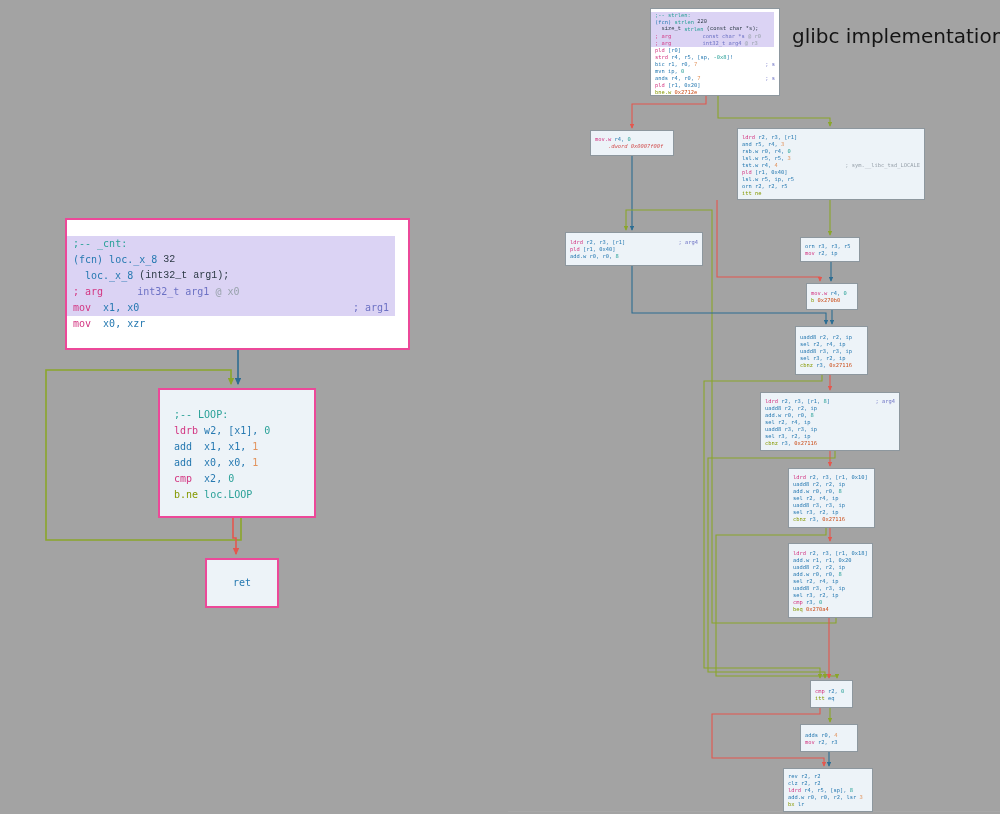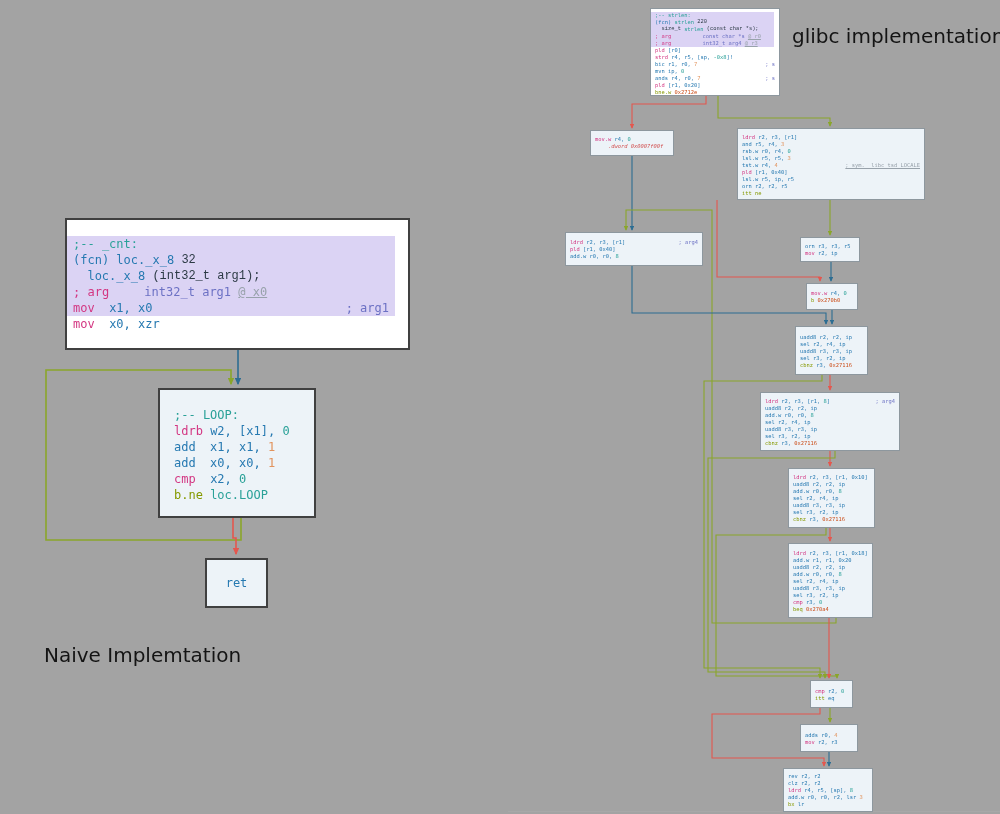--- a/index.html
+++ b/index.html
@@ -3,32 +3,32 @@
 <meta charset="utf-8">
 <style>
   html,body{margin:0;padding:0;background:#ffffff;}
   #canvas{position:relative;width:1000px;height:814px;overflow:hidden;
           font-family:"DejaVu Sans Mono","Liberation Mono",monospace;background:#a3a3a3;}
   #edges{position:absolute;left:0;top:0;width:1000px;height:814px;}
   .title{position:absolute;font-family:"DejaVu Sans","Liberation Sans",sans-serif;
          color:#141414;font-size:20px;white-space:pre;}
   .block{position:absolute;box-sizing:border-box;background:#edf3f8;white-space:pre;overflow:hidden;}
   .block.entry{background:#ffffff;}
-  .gl{border:2px solid #404040;font-size:12px;line-height:16px;}
+  .gl{border:2px solid #ec4899;font-size:10px;line-height:16px;}
   .gr{border:1px solid #8d979e;font-size:5.4px;line-height:7px;}
   .ln{display:flex;padding:0 6px;}
   .gr .ln{padding:0 4px;}
   .ln.hl{background:#dbd3f4;margin-right:13px;}
   .gr .ln.hl{margin-right:5px;}
   .rc{margin-left:auto;padding-left:8px;}
   .ctr{display:flex;align-items:center;justify-content:center;}
   .ctr .ln{padding:0;}
   .s-m{color:var(--c-m);text-align:right;} .s-b{color:var(--c-b);} .s-t{color:var(--c-t);}
   .s-o{color:var(--c-o);} .s-n{color:var(--c-n);} .s-g{color:var(--c-g);}
-  .s-v{color:var(--c-v);margin-left:28px;} .s-y{color:var(--c-y);text-decoration:underline;} .s-d{color:var(--c-d);font-family:Liberation Mono, monospace;}
+  .s-v{color:var(--c-v);margin-left:28px;} .s-y{color:var(--c-y);} .s-d{color:var(--c-d);font-family:Liberation Mono, monospace;}
   .s-dd{color:var(--c-dd);font-style:italic;}
   #baseline{position:absolute;left:508px;top:811px;width:492px;height:1px;background:#a8a8a8;}
 </style>
 </head>
 <body>
 
 <div id="canvas">
   <svg id="edges" xmlns="http://www.w3.org/2000/svg" viewBox="0 0 1000 814">
       <defs>
         <marker id="ar-g" markerWidth="4.6" markerHeight="4.2" refX="3.9" refY="2.1" orient="auto" markerUnits="strokeWidth">
@@ -58,25 +58,24 @@
       <polyline points="830,451 830,466" fill="none" stroke="#e4574e" stroke-width="1.1" marker-end="url(#ar-r)"></polyline>
       <polyline points="835,451 835,458 708,458 708,672 825,672 825,678" fill="none" stroke="#8aa62a" stroke-width="1.1" marker-end="url(#ar-g)"></polyline>
       <polyline points="830,528 830,541" fill="none" stroke="#e4574e" stroke-width="1.1" marker-end="url(#ar-r)"></polyline>
       <polyline points="826,528 826,535 716,535 716,676 837,676 837,678" fill="none" stroke="#8aa62a" stroke-width="1.1" marker-end="url(#ar-g)"></polyline>
       <polyline points="829,618 829,678" fill="none" stroke="#e4574e" stroke-width="1.1" marker-end="url(#ar-r)"></polyline>
       <polyline points="830,708 830,722" fill="none" stroke="#8aa62a" stroke-width="1.1" marker-end="url(#ar-g)"></polyline>
       <polyline points="820,708 820,714 712,714 712,758 824,758 824,766" fill="none" stroke="#e4574e" stroke-width="1.1" marker-end="url(#ar-r)"></polyline>
       <polyline points="829,752 829,766" fill="none" stroke="#2d6d92" stroke-width="1.1" marker-end="url(#ar-b)"></polyline>
     </svg>
   <div class="title" id="title-glibc" style="left:792px;top:24px;">glibc implementation</div>
-  <div class="title" id="title-naive" style="left:44px;top:643px;">Naive Implemtation</div>
   <div id="baseline"></div>
 <div class="block gl entry" style="left: 65px; top: 218px; width: 345px; height: 132px; padding-top: 16px;"><div class="ln hl"><span class="s-t">;-- _cnt:</span></div><div class="ln hl"><span class="s-b">(fcn) loc._x_8 </span><span class="s-d">32</span></div><div class="ln hl"><span class="s-d">  </span><span class="s-b">loc._x_8</span><span class="s-d"> (int32_t arg1);</span></div><div class="ln hl"><span class="s-m">; arg </span><span class="s-v">int32_t arg1 </span><span class="s-y">@ x0</span></div><div class="ln hl"><span class="s-m">mov</span><span class="s-b">  x1, x0</span><span class="rc"><span class="s-v">; arg1</span></span></div><div class="ln"><span class="s-m">mov</span><span class="s-b">  x0, xzr</span></div></div>
     <div class="block gl" style="left: 158px; top: 388px; width: 158px; height: 130px; padding-top: 17px; padding-left: 8px;"><div class="ln"><span class="s-t">;-- LOOP:</span></div><div class="ln"><span class="s-m">ldrb</span><span class="s-b"> w2, [x1], </span><span class="s-t">0</span></div><div class="ln"><span class="s-b">add  x1, x1, </span><span class="s-n">1</span></div><div class="ln"><span class="s-b">add  x0, x0, </span><span class="s-n">1</span></div><div class="ln"><span class="s-m">cmp</span><span class="s-b">  x2, </span><span class="s-t">0</span></div><div class="ln"><span class="s-g">b.ne</span><span class="s-t"> loc.LOOP</span></div></div>
-    <div class="block gl ctr" style="left: 205px; top: 558px; width: 63px; height: 50px;"><div class="ln"><span class="s-b">ret</span></div></div>
+    <div class="block gl ctr" style="left: 205px; top: 558px; width: 74px; height: 50px;"><div class="ln"><span class="s-b">ret</span></div></div>
     <div class="block gr entry" style="left: 650px; top: 8px; width: 130px; height: 88px; padding-top: 3px;"><div class="ln hl"><span class="s-t">;-- strlen:</span></div><div class="ln hl"><span class="s-b">(fcn) </span><span class="s-t">strlen </span><span class="s-d">220</span></div><div class="ln hl"><span class="s-d">  size_t </span><span class="s-t">strlen </span><span class="s-d">(const char *s);</span></div><div class="ln hl"><span class="s-m">; arg </span><span class="s-v">const char *s </span><span class="s-y">@ r0</span></div><div class="ln hl"><span class="s-m">; arg </span><span class="s-v">int32_t arg4 </span><span class="s-y">@ r3</span></div><div class="ln"><span class="s-m">pld </span><span class="s-b">[r0]</span></div><div class="ln"><span class="s-m">strd </span><span class="s-b">r4, r5, [sp, </span><span class="s-t">-0x8</span><span class="s-b">]!</span></div><div class="ln"><span class="s-b">bic r1, r0, </span><span class="s-n">7</span><span class="rc"><span class="s-v">; s</span></span></div><div class="ln"><span class="s-b">mvn ip, </span><span class="s-t">0</span></div><div class="ln"><span class="s-b">ands r4, r0, </span><span class="s-n">7</span><span class="rc"><span class="s-v">; s</span></span></div><div class="ln"><span class="s-m">pld </span><span class="s-b">[r1, 0x20]</span></div><div class="ln"><span class="s-g">bne.w </span><span class="s-o">0x2712e</span></div></div>
     <div class="block gr" style="left: 590px; top: 130px; width: 84px; height: 26px; padding-top: 5px;"><div class="ln"><span class="s-m">mov.w </span><span class="s-b">r4, </span><span class="s-t">0</span></div><div class="ln"><span class="s-dd">    .dword 0x0007f00f</span></div></div>
     <div class="block gr" style="left: 737px; top: 128px; width: 188px; height: 72px; padding-top: 5px;"><div class="ln"><span class="s-m">ldrd </span><span class="s-b">r2, r3, [r1]</span></div><div class="ln"><span class="s-b">and r5, r4, </span><span class="s-n">3</span></div><div class="ln"><span class="s-b">rsb.w r0, r4, </span><span class="s-t">0</span></div><div class="ln"><span class="s-b">lsl.w r5, r5, </span><span class="s-n">3</span></div><div class="ln"><span class="s-b">tst.w r4, </span><span class="s-n">4</span><span class="rc"><span class="s-y">; sym.__libc_tsd_LOCALE</span></span></div><div class="ln"><span class="s-m">pld </span><span class="s-b">[r1, 0x40]</span></div><div class="ln"><span class="s-b">lsl.w r5, ip, r5</span></div><div class="ln"><span class="s-b">orn r2, r2, r5</span></div><div class="ln"><span class="s-g">itt ne</span></div></div>
     <div class="block gr" style="left: 565px; top: 232px; width: 138px; height: 34px; padding-top: 6px;"><div class="ln"><span class="s-m">ldrd </span><span class="s-b">r2, r3, [r1]</span><span class="rc"><span class="s-v">; arg4</span></span></div><div class="ln"><span class="s-m">pld </span><span class="s-b">[r1, 0x40]</span></div><div class="ln"><span class="s-b">add.w r0, r0, </span><span class="s-t">8</span></div></div>
     <div class="block gr" style="left: 800px; top: 237px; width: 60px; height: 25px; padding-top: 5px;"><div class="ln"><span class="s-b">orn r3, r3, r5</span></div><div class="ln"><span class="s-m">mov </span><span class="s-b">r2, ip</span></div></div>
     <div class="block gr" style="left: 806px; top: 283px; width: 52px; height: 27px; padding-top: 6px;"><div class="ln"><span class="s-m">mov.w </span><span class="s-b">r4, </span><span class="s-t">0</span></div><div class="ln"><span class="s-g">b </span><span class="s-o">0x270b0</span></div></div>
     <div class="block gr" style="left: 795px; top: 326px; width: 73px; height: 49px; padding-top: 7px;"><div class="ln"><span class="s-b">uadd8 r2, r2, ip</span></div><div class="ln"><span class="s-b">sel r2, r4, ip</span></div><div class="ln"><span class="s-b">uadd8 r3, r3, ip</span></div><div class="ln"><span class="s-b">sel r3, r2, ip</span></div><div class="ln"><span class="s-g">cbnz </span><span class="s-b">r3, </span><span class="s-o">0x27116</span></div></div>
     <div class="block gr" style="left: 760px; top: 392px; width: 140px; height: 59px; padding-top: 5px;"><div class="ln"><span class="s-m">ldrd </span><span class="s-b">r2, r3, [r1, </span><span class="s-t">8</span><span class="s-b">]</span><span class="rc"><span class="s-v">; arg4</span></span></div><div class="ln"><span class="s-b">uadd8 r2, r2, ip</span></div><div class="ln"><span class="s-b">add.w r0, r0, </span><span class="s-t">8</span></div><div class="ln"><span class="s-b">sel r2, r4, ip</span></div><div class="ln"><span class="s-b">uadd8 r3, r3, ip</span></div><div class="ln"><span class="s-b">sel r3, r2, ip</span></div><div class="ln"><span class="s-g">cbnz </span><span class="s-b">r3, </span><span class="s-o">0x27116</span></div></div>
     <div class="block gr" style="left: 788px; top: 468px; width: 87px; height: 60px; padding-top: 5px;"><div class="ln"><span class="s-m">ldrd </span><span class="s-b">r2, r3, [r1, 0x10]</span></div><div class="ln"><span class="s-b">uadd8 r2, r2, ip</span></div><div class="ln"><span class="s-b">add.w r0, r0, </span><span class="s-t">8</span></div><div class="ln"><span class="s-b">sel r2, r4, ip</span></div><div class="ln"><span class="s-b">uadd8 r3, r3, ip</span></div><div class="ln"><span class="s-b">sel r3, r2, ip</span></div><div class="ln"><span class="s-g">cbnz </span><span class="s-b">r3, </span><span class="s-o">0x27116</span></div></div>
     <div class="block gr" style="left: 788px; top: 543px; width: 85px; height: 75px; padding-top: 6px;"><div class="ln"><span class="s-m">ldrd </span><span class="s-b">r2, r3, [r1, 0x18]</span></div><div class="ln"><span class="s-b">add.w r1, r1, 0x20</span></div><div class="ln"><span class="s-b">uadd8 r2, r2, ip</span></div><div class="ln"><span class="s-b">add.w r0, r0, </span><span class="s-t">8</span></div><div class="ln"><span class="s-b">sel r2, r4, ip</span></div><div class="ln"><span class="s-b">uadd8 r3, r3, ip</span></div><div class="ln"><span class="s-b">sel r3, r2, ip</span></div><div class="ln"><span class="s-m">cmp </span><span class="s-b">r3, </span><span class="s-t">0</span></div><div class="ln"><span class="s-g">beq </span><span class="s-o">0x270a4</span></div></div>

